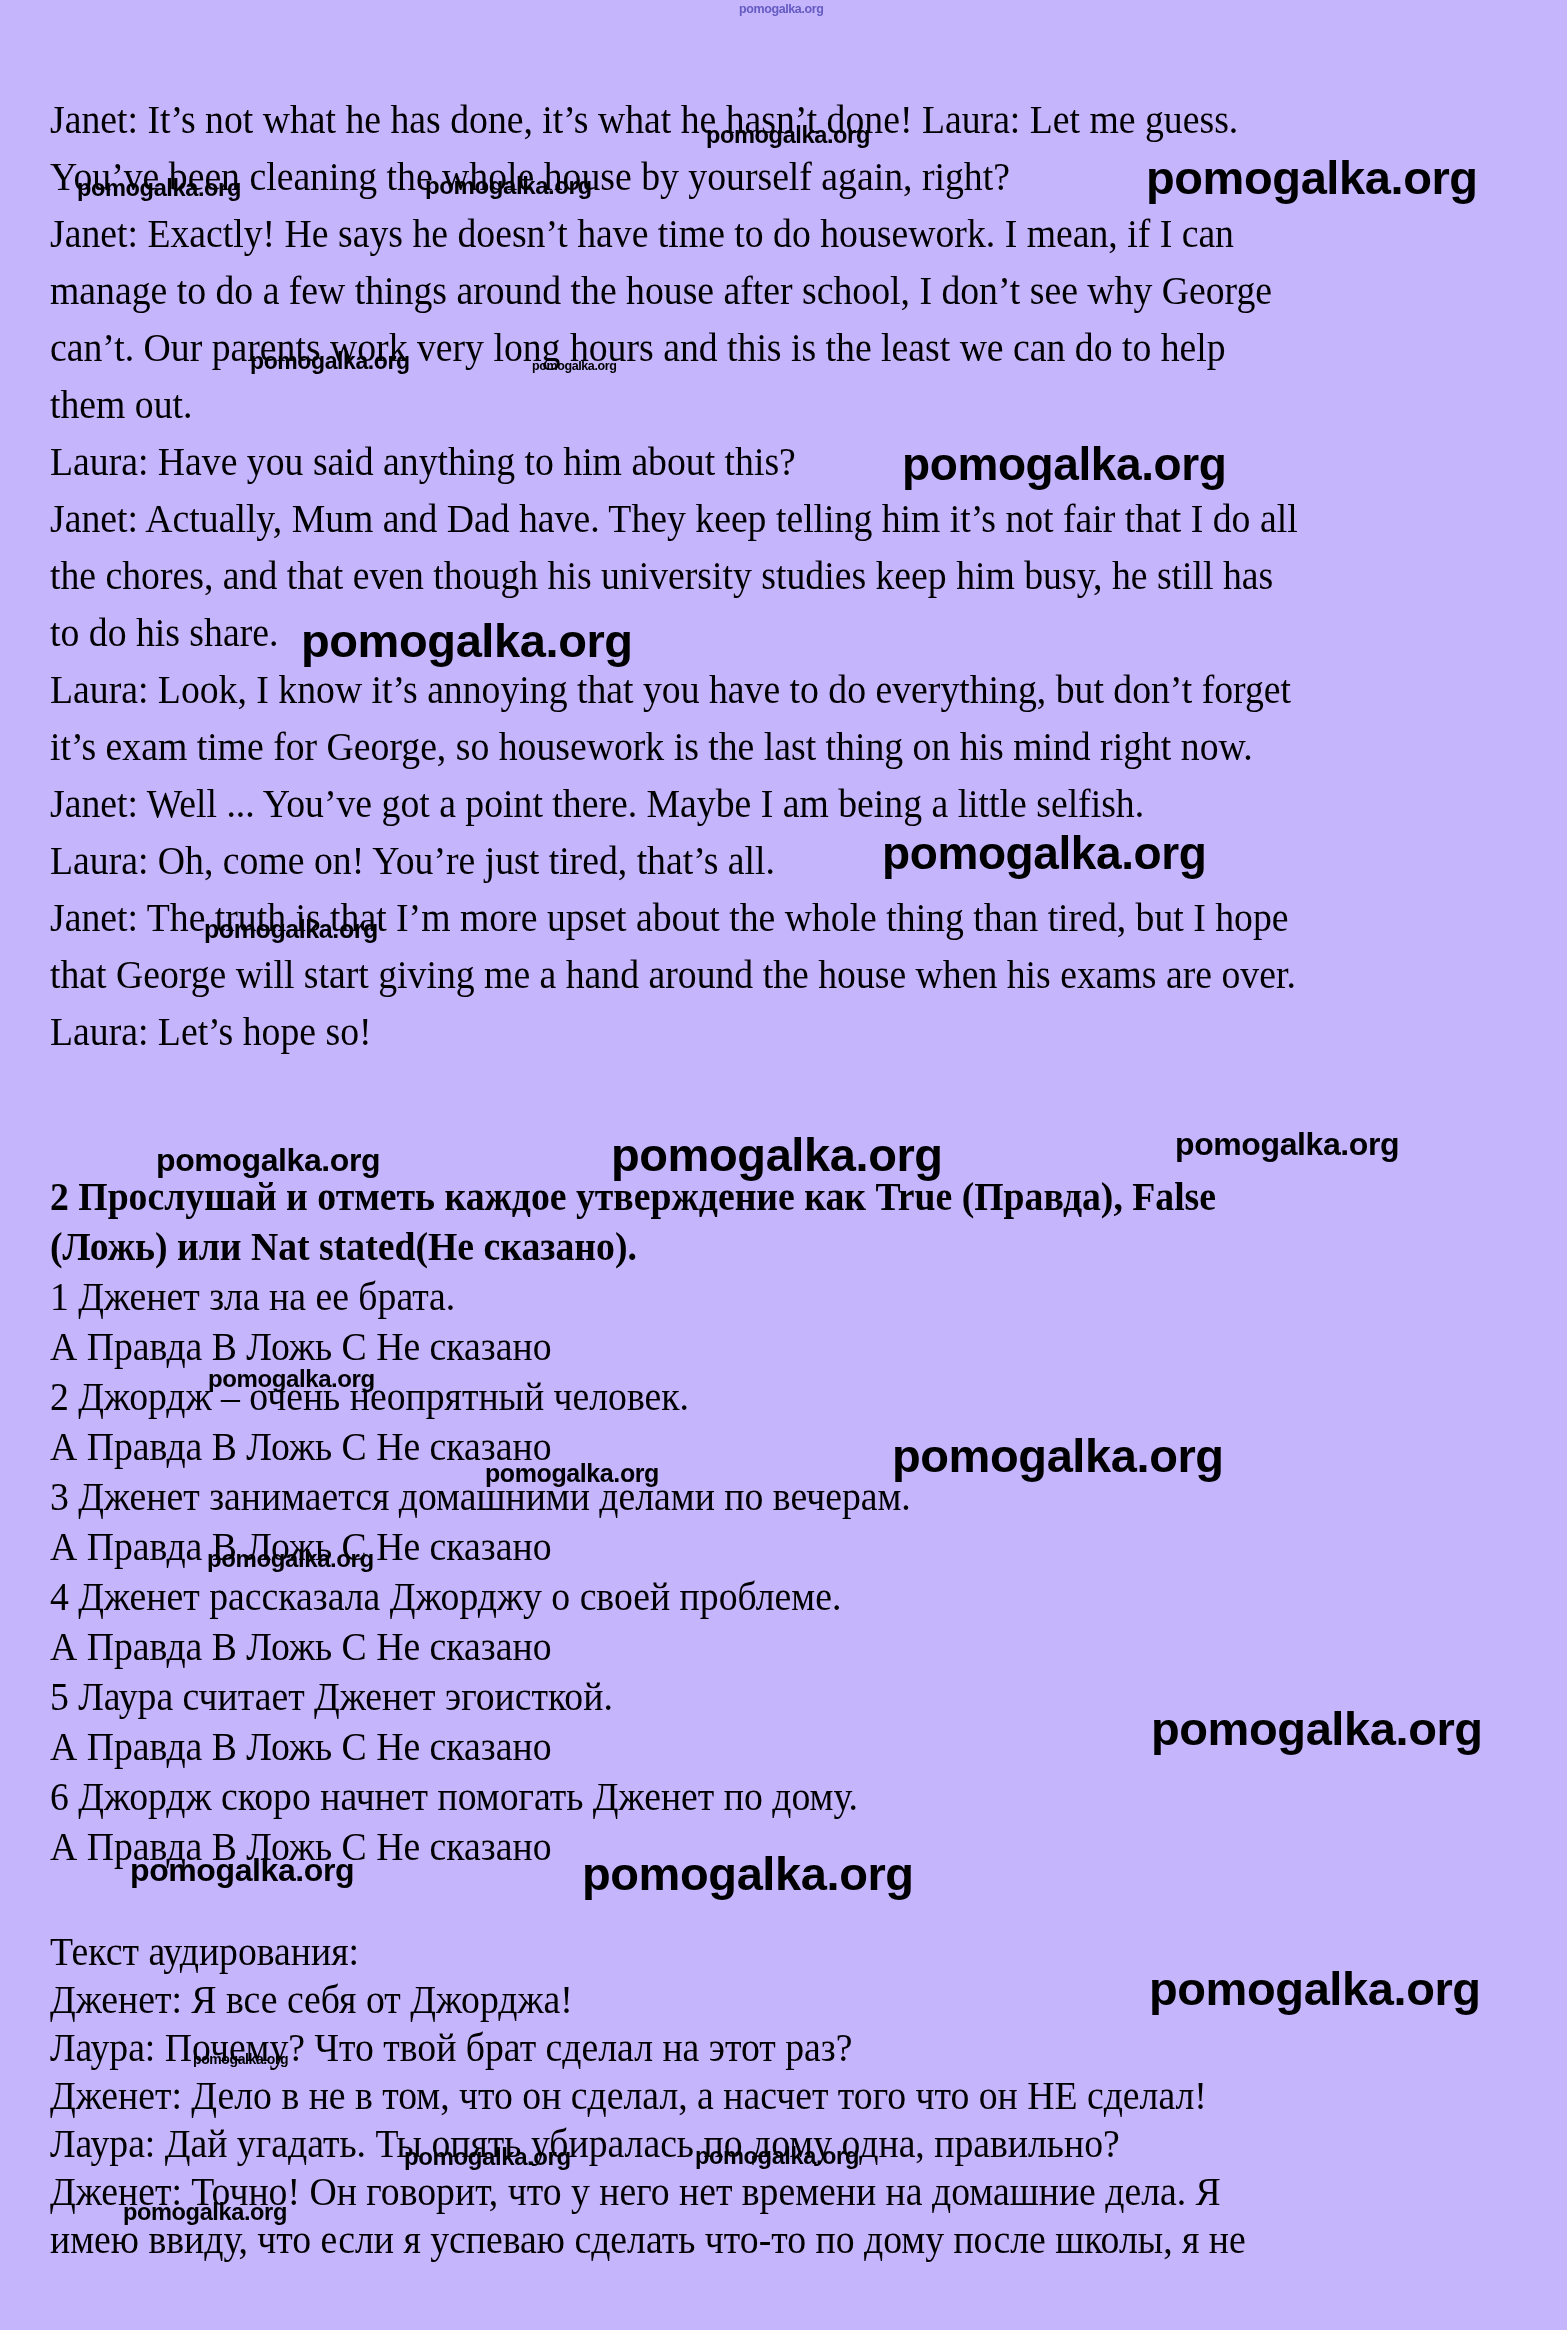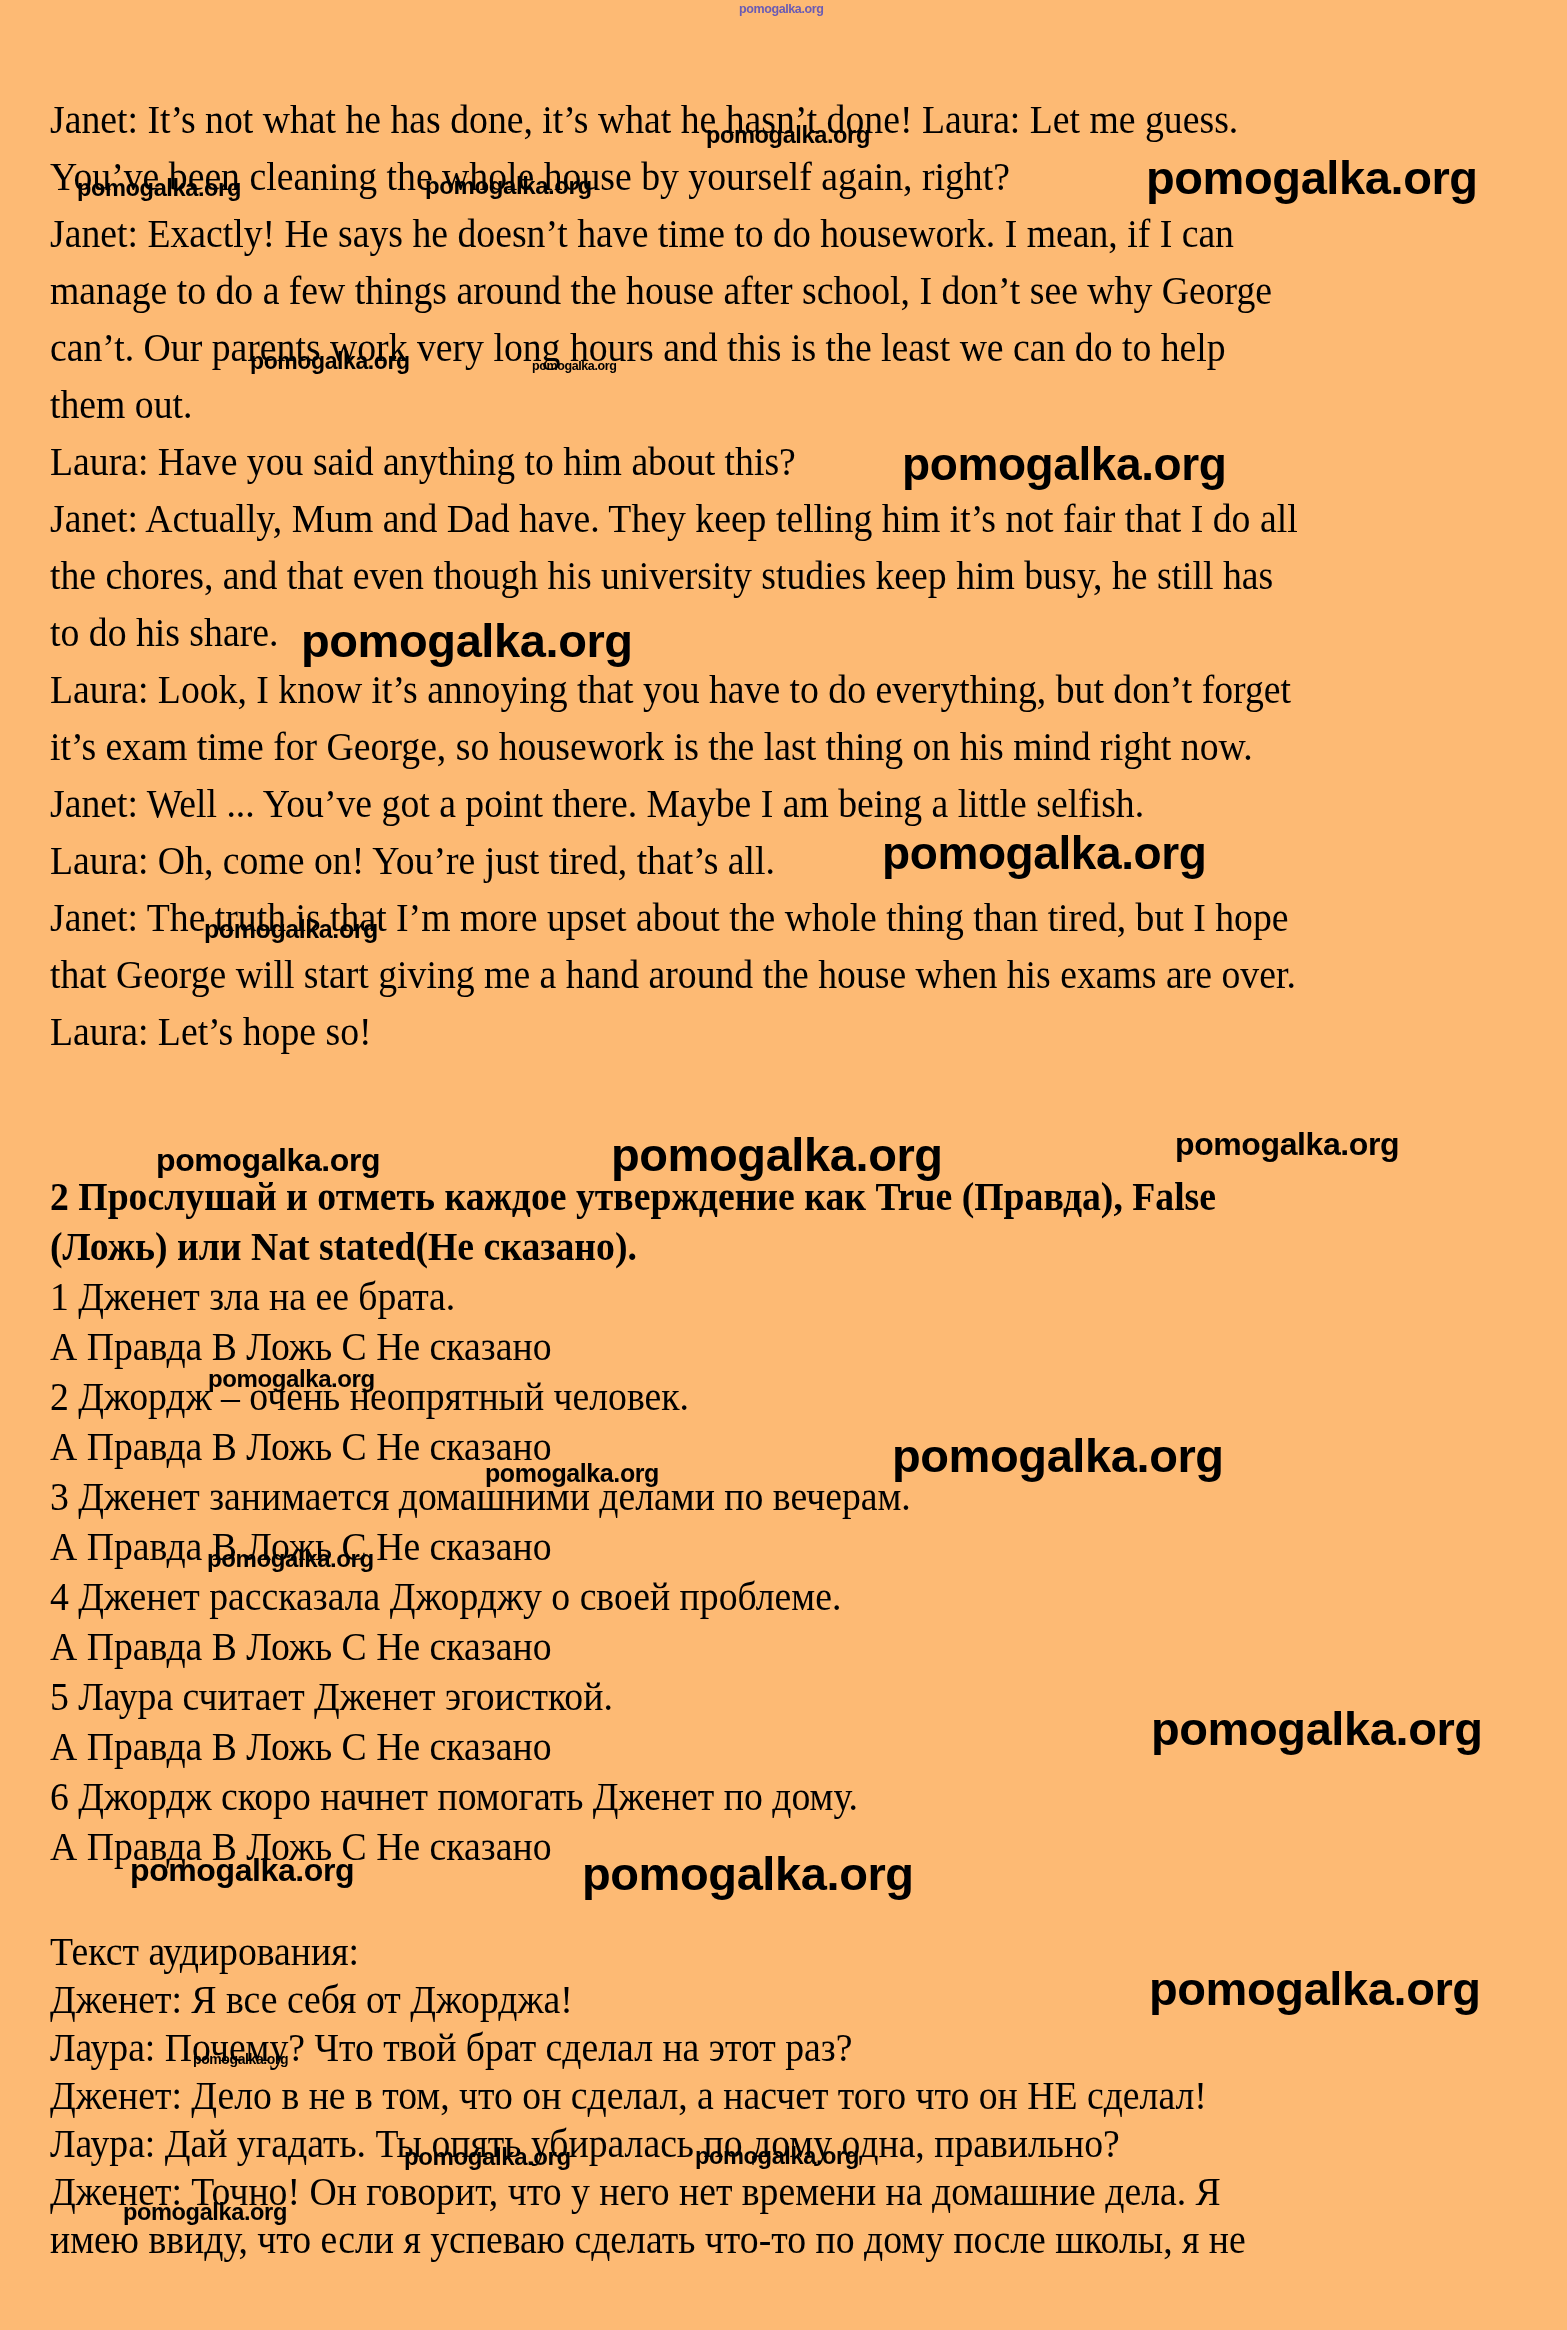--- a/index.html
+++ b/index.html
@@ -1,20 +1,20 @@
 <!DOCTYPE html>
 <html style="font-size:11.8px"><head>
 <meta charset="utf-8">
 <style>
   html, body { margin: 0; padding: 0; background: #ffffff; }
   .page {
     position: relative;
     width: 1567px;
     height: 2330px;
-    background: #fdba74;
+    background: #c4b5fd;
     overflow: hidden;
     color: #000;
   }
   .block {
     position: absolute;
     left: 50px;
     font-family: "Liberation Serif", serif;
     font-size: 41px;
     color: #000;
     transform: scaleX(0.92);

